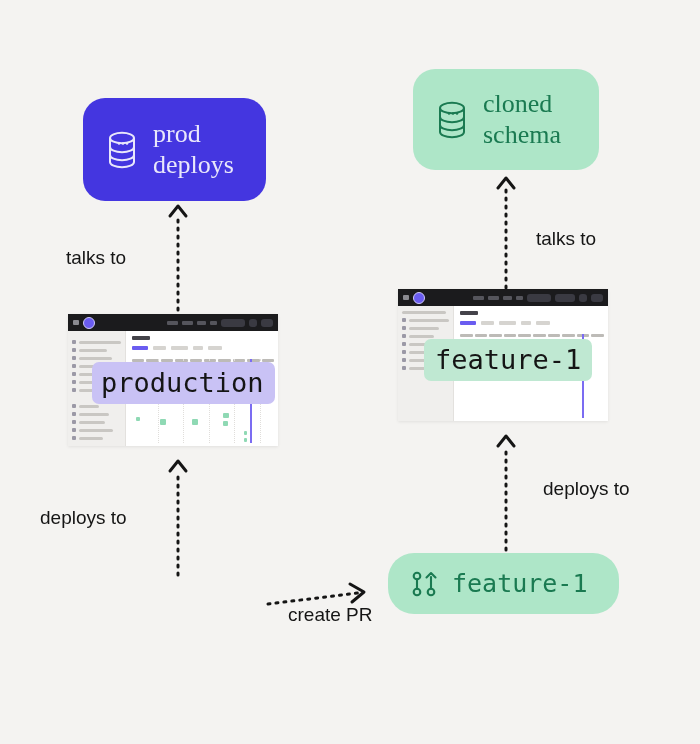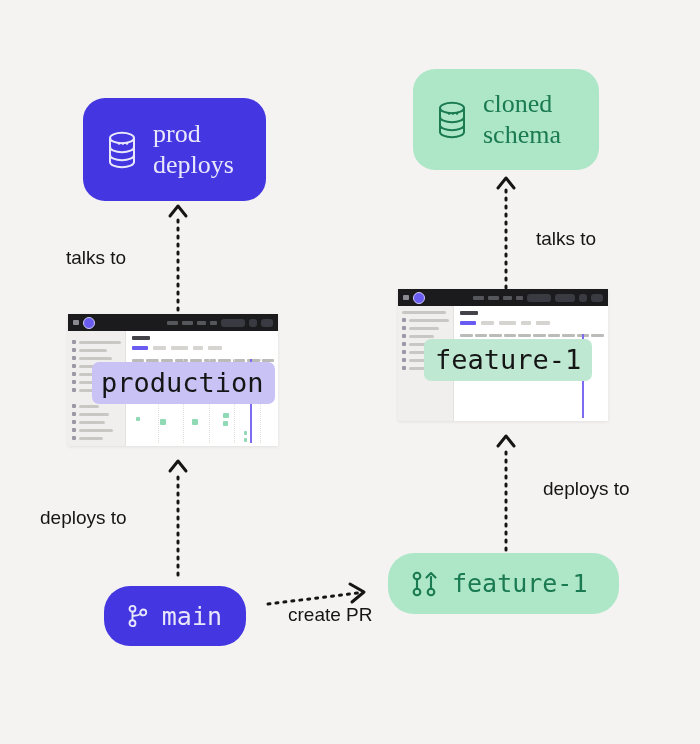--- a/index.html
+++ b/index.html
@@ -446,30 +446,20 @@
   <div class="edge-label" style="left:543px; top:478px;">deploys to</div>
 
   <div class="arrow" style="left:266px; top:578px;">
     <svg width="110" height="34" viewBox="0 0 110 34">
       <line x1="2" y1="26" x2="92" y2="15" stroke="#151515" stroke-width="3" stroke-dasharray="2 6" stroke-linecap="round"></line>
       <path d="M84 6 L98 14 L86 24" stroke="#151515" stroke-width="3" fill="none" stroke-linecap="round" stroke-linejoin="round"></path>
     </svg>
   </div>
   <div class="edge-label" style="left:288px; top:604px;">create PR</div>
 
-  <div class="node branch-pill" id="main-branch-pill">
-    <svg width="22" height="26" viewBox="0 0 22 26" fill="none">
-      <circle cx="5" cy="5" r="3.3" stroke="#e9e7fb" stroke-width="2.1"></circle>
-      <circle cx="5" cy="21" r="3.3" stroke="#e9e7fb" stroke-width="2.1"></circle>
-      <circle cx="17" cy="9" r="3.3" stroke="#e9e7fb" stroke-width="2.1"></circle>
-      <path d="M5 8.5 V17.5" stroke="#e9e7fb" stroke-width="2.1" stroke-linecap="round"></path>
-      <path d="M13.8 10.6 C11 13 8.5 12.6 5.4 12.8" stroke="#e9e7fb" stroke-width="2.1" fill="none" stroke-linecap="round"></path>
-    </svg>
-    <div class="pill-label">main</div>
-  </div>
 
   <div class="node branch-pill" id="feature-branch-pill">
     <svg width="26" height="28" viewBox="0 0 26 28" fill="none">
       <circle cx="5" cy="22" r="3.3" stroke="#1a7a51" stroke-width="2.1"></circle>
       <circle cx="5" cy="6" r="3.3" stroke="#1a7a51" stroke-width="2.1"></circle>
       <circle cx="19" cy="22" r="3.3" stroke="#1a7a51" stroke-width="2.1"></circle>
       <path d="M5 9.3 V18.7" stroke="#1a7a51" stroke-width="2.1" stroke-linecap="round"></path>
       <path d="M19 18.7 V7" stroke="#1a7a51" stroke-width="2.1" stroke-linecap="round"></path>
       <path d="M14.5 7.5 L19 3 L23.5 7.5" stroke="#1a7a51" stroke-width="2.1" fill="none" stroke-linecap="round" stroke-linejoin="round"></path>
     </svg>

